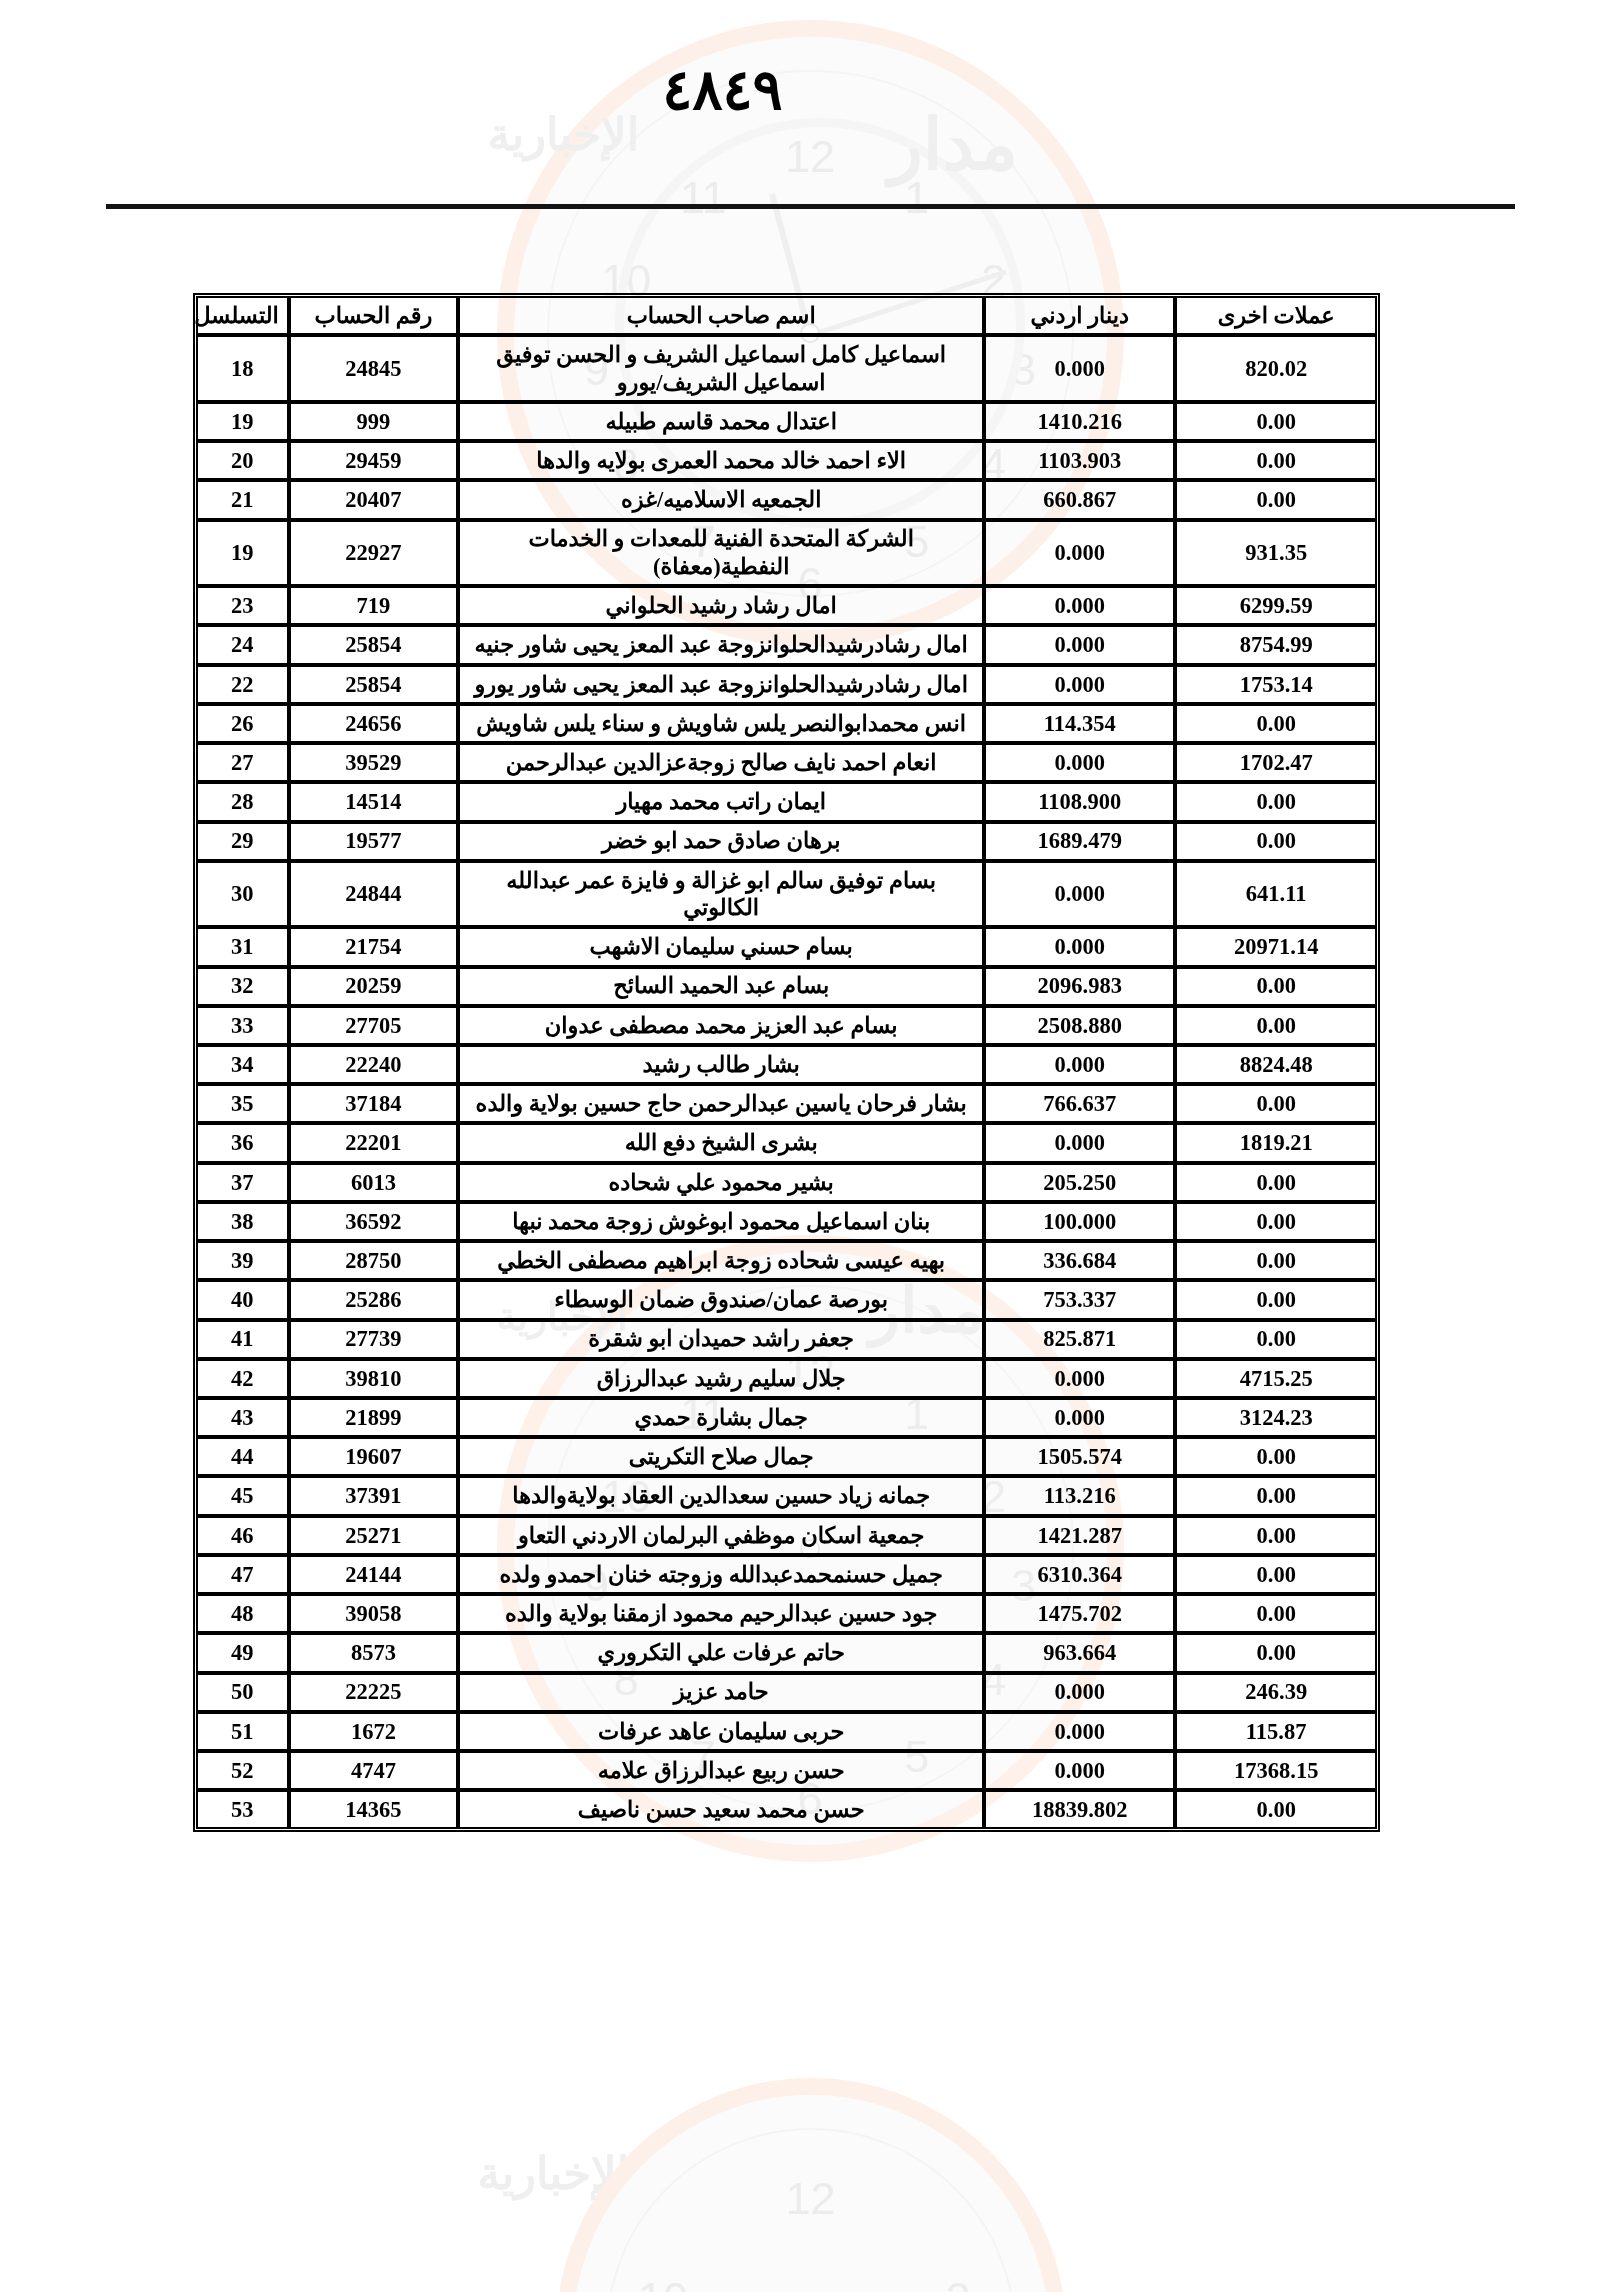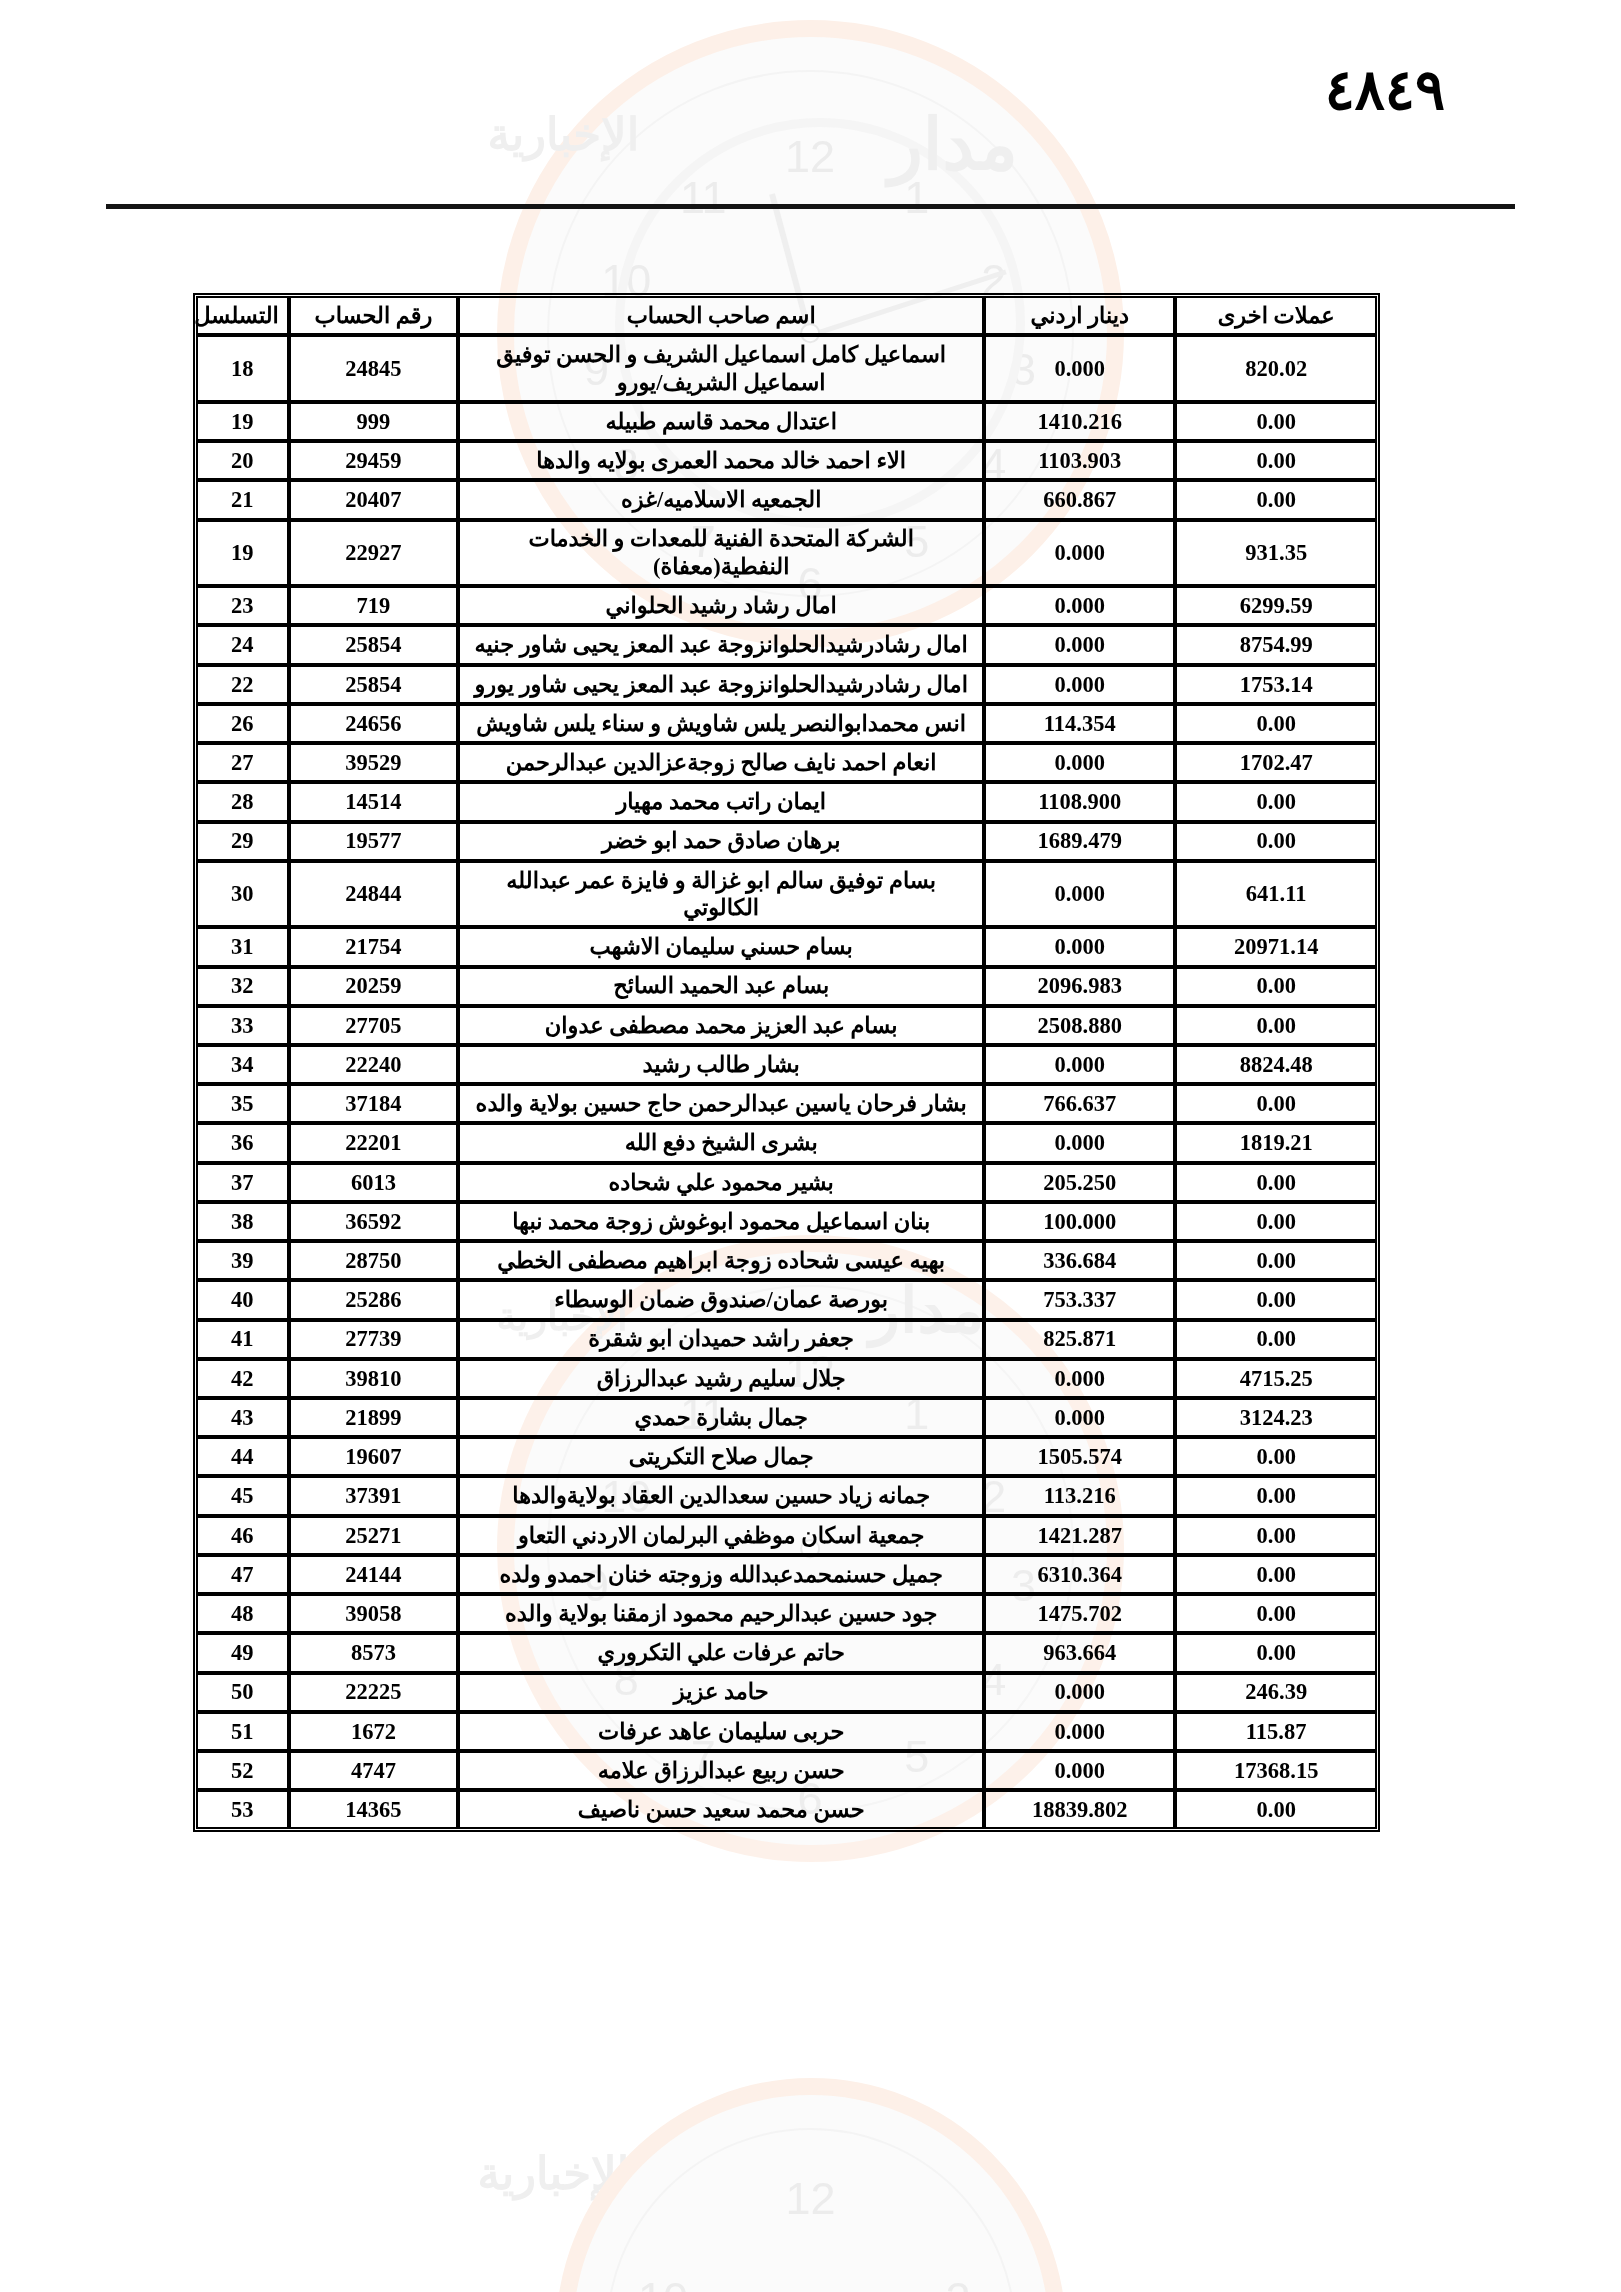--- a/index.html
+++ b/index.html
@@ -75,21 +75,21 @@
     border-radius: 50%;
     border: 9.8px solid #f5f5f5;
   }
 
   
   .page-number {
     position: absolute;
     top: 57px;
     left: 0;
     right: 176px;
-    text-align: right;
+    text-align: center;
     font-size: 56px;
     font-weight: bold;
     letter-spacing: 3.9px;
     font-family: "Liberation Serif", serif;
     z-index: 4;
     direction: ltr;
     unicode-bidi: bidi-override;
   }
   .header-rule-wrap {
     position: absolute;

